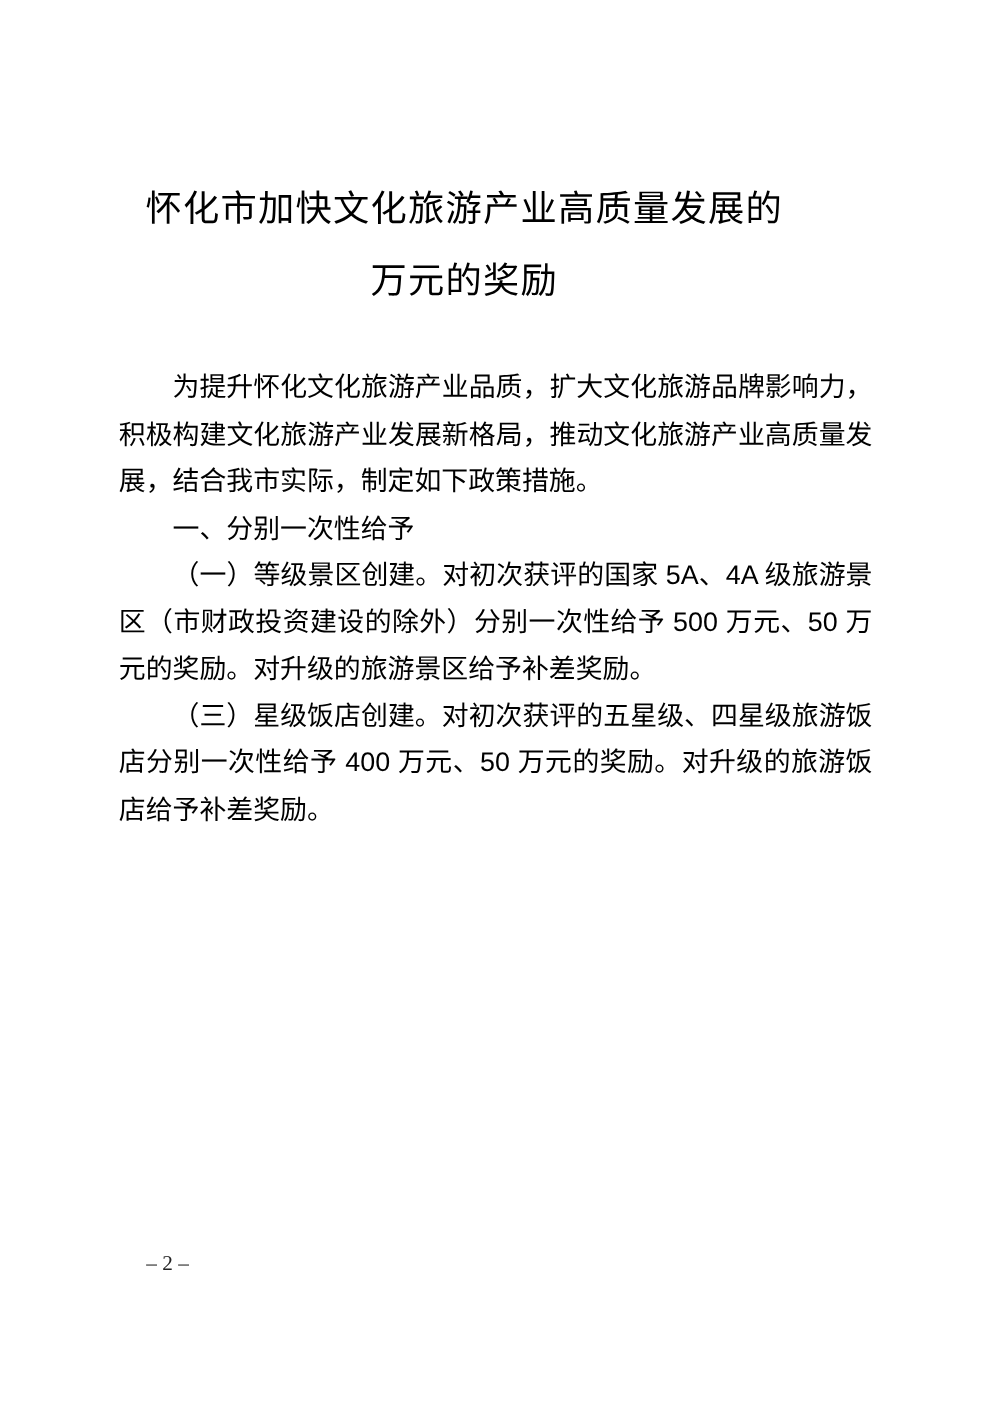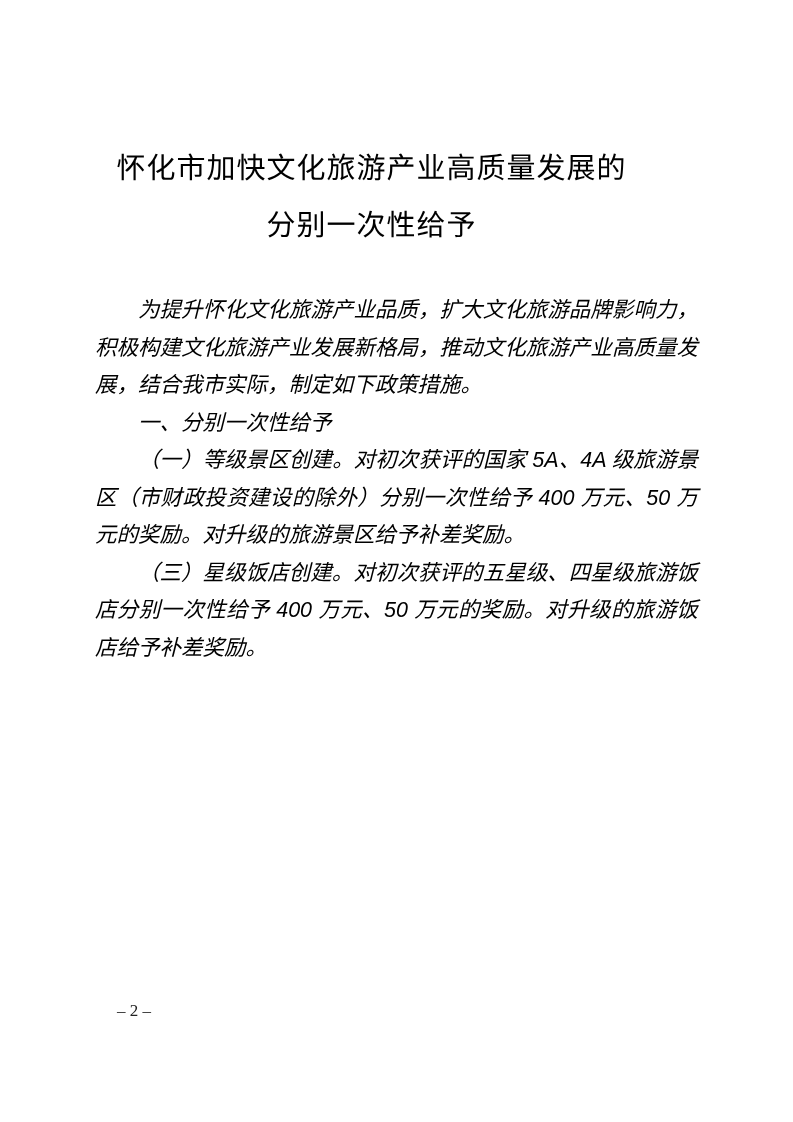--- a/index.html
+++ b/index.html
@@ -37,44 +37,43 @@
     width: 603px;
     font-size: 21.5px;
     line-height: 37.5px;
     text-align: justify;
   }
   .doc-body p {
     margin: 0;
     padding: 0;
     text-indent: 2em;
     word-break: break-all;
-    font-style: italic;
   }
   .page-footer {
     position: absolute;
     left: 117px;
     top: 1001px;
     font-family: "Liberation Serif", serif;
     font-size: 17px;
     color: #222222;
     white-space: pre;
   }
 </style>
 </head>
 <body>
 
 <div class="page">
 
   <h1 class="doc-title">
     <span class="title-line">怀化市加快文化旅游产业高质量发展的</span>
-    <span class="title-line">分别一次性给予</span>
+    <span class="title-line">万元的奖励</span>
   </h1>
 
   <div class="doc-body">
     <p>为提升怀化文化旅游产业品质，扩大文化旅游品牌影响力，积极构建文化旅游产业发展新格局，推动文化旅游产业高质量发展，结合我市实际，制定如下政策措施。</p>
     <p>一、分别一次性给予</p>
-    <p>（一）等级景区创建。对初次获评的国家 5A、4A 级旅游景区（市财政投资建设的除外）分别一次性给予 400 万元、50 万元的奖励。对升级的旅游景区给予补差奖励。</p>
+    <p>（一）等级景区创建。对初次获评的国家 5A、4A 级旅游景区（市财政投资建设的除外）分别一次性给予 500 万元、50 万元的奖励。对升级的旅游景区给予补差奖励。</p>
     <p>（三）星级饭店创建。对初次获评的五星级、四星级旅游饭店分别一次性给予 400 万元、50 万元的奖励。对升级的旅游饭店给予补差奖励。</p>
   </div>
 
   <div class="page-footer">– 2 –</div>
 
 </div>
 
 </body></html>

